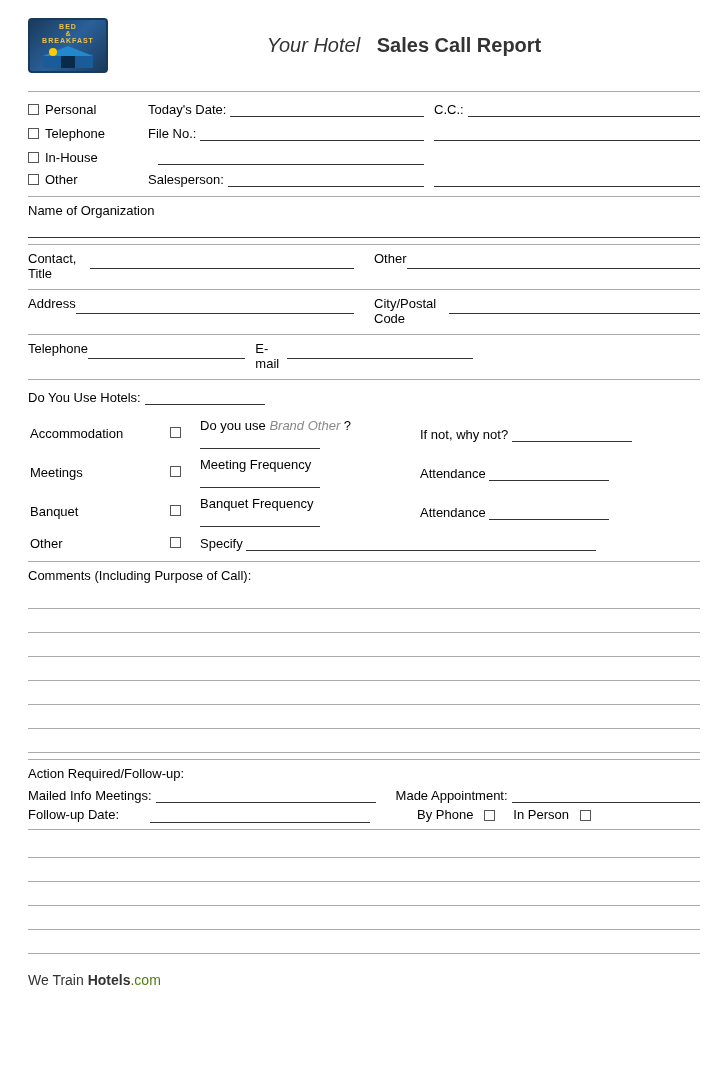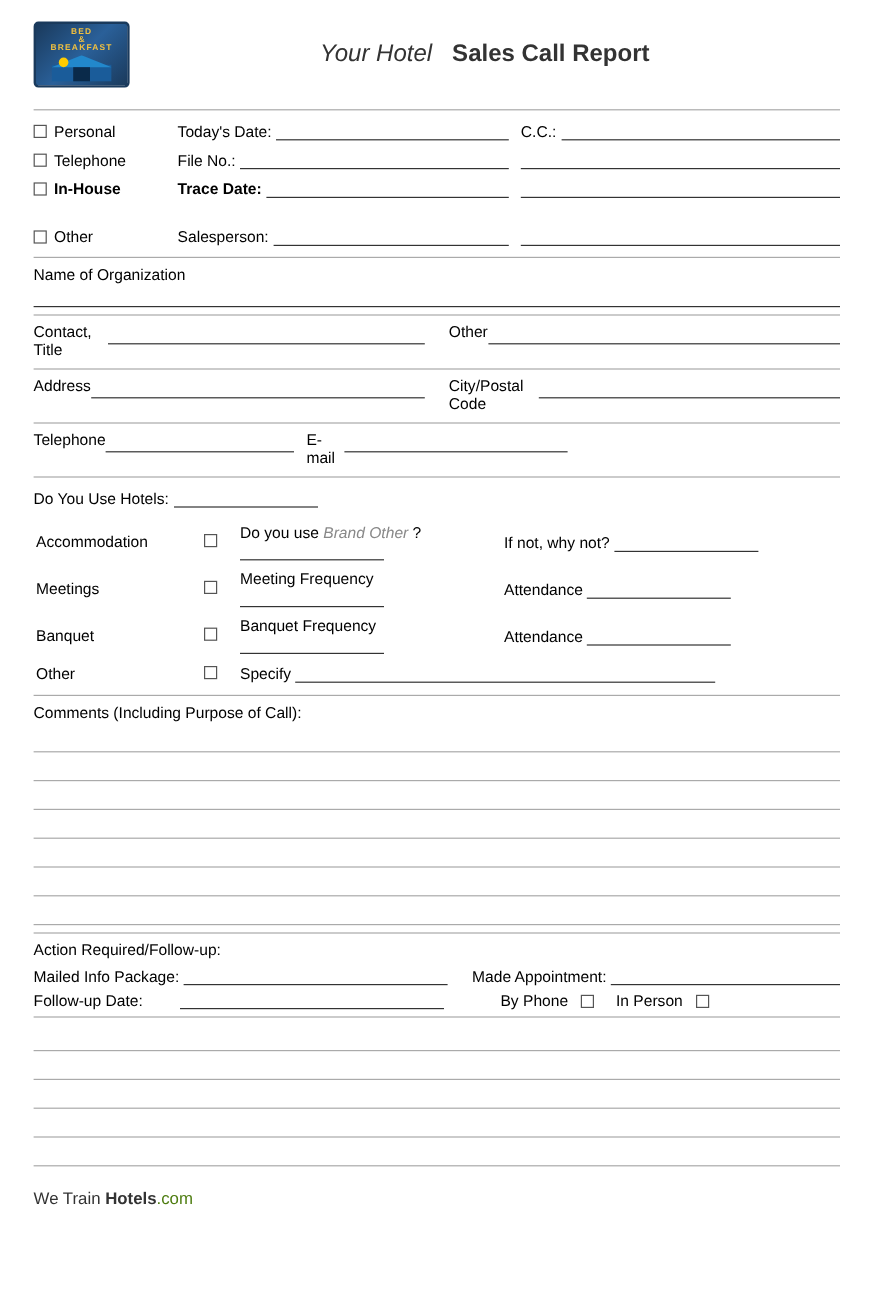--- a/index.html
+++ b/index.html
@@ -243,28 +243,24 @@
     </div>
     <div class="field-line">
       <span class="field-label">File No.:</span>
       <div class="underline-fill"></div>
     </div>
     <div class="field-line" style="padding-left:10px;">
       <div class="underline-fill"></div>
     </div>
   </div>
 
-  <div style="display:grid;grid-template-columns:120px 1fr 1fr;margin-bottom:18px;font-weight:bold;">
+  <div style="display:grid;grid-template-columns:120px 1fr 1fr;margin-bottom:0;">
     <div class="call-type-item">
       <span class="chk"></span>
       <span>In-House</span>
-    </div>
-    <div class="field-line">
-      <span class="field-label">Trace Date:</span>
-      <div class="underline-fill"></div>
     </div>
     <div class="field-line" style="padding-left:10px;">
       <div class="underline-fill"></div>
     </div>
   </div>
 
   <div style="display:grid;grid-template-columns:120px 1fr 1fr;margin-bottom:2px;">
     <div class="call-type-item">
       <span class="chk"></span>
       <span>Other</span>
@@ -401,27 +397,27 @@
     <div class="comment-line"></div>
   </div>
 </div>
 
 <hr class="divider">
 
 <div class="action-section">
   <div style="margin-bottom:6px;">Action Required/Follow-up:</div>
 
   <div style="display:flex;align-items:flex-end;margin-bottom:4px;">
-    <span style="white-space:nowrap;margin-right:4px;">Mailed Info Package:</span>
+    <span style="white-space:nowrap;margin-right:4px;">Mailed Info Meetings:</span>
     <span style="border-bottom:1px solid #333;flex:0 0 220px;height:16px;display:inline-block;"></span>
     <span style="margin-left:20px;white-space:nowrap;margin-right:4px;">Made Appointment:</span>
     <span style="border-bottom:1px solid #333;flex:1;height:16px;display:inline-block;"></span>
   </div>
 
-  <div style="display:flex;align-items:center;margin-bottom:4px;gap:27px;">
+  <div style="display:flex;align-items:flex-start;margin-bottom:4px;gap:27px;">
     <span style="white-space:nowrap;margin-right:4px;">Follow-up Date:</span>
     <span style="border-bottom:1px solid #333;flex:0 0 220px;height:16px;display:inline-block;"></span>
     <span style="margin-left:20px;">
       <span>By Phone</span>
       &nbsp;
       <span class="chk" style="width:11px;height:11px;border:1.5px solid #555;display:inline-block;vertical-align:middle;"></span>
       &nbsp;&nbsp;&nbsp;
       <span>In Person</span>
       &nbsp;
       <span class="chk" style="width:11px;height:11px;border:1.5px solid #555;display:inline-block;vertical-align:middle;"></span>

